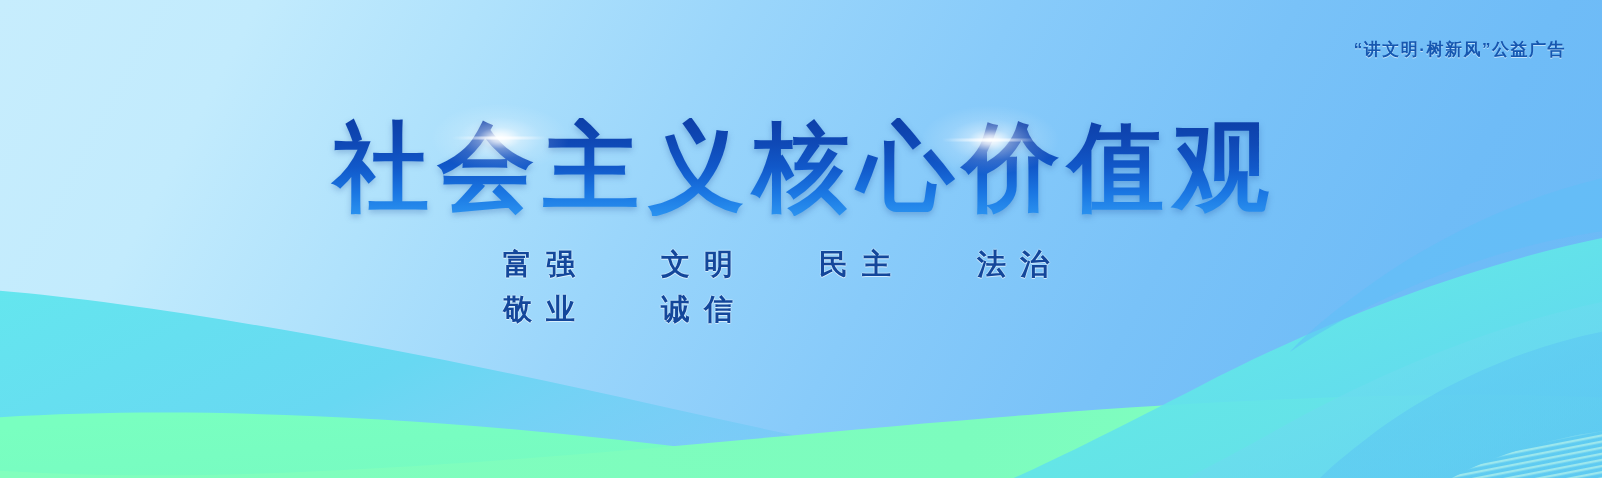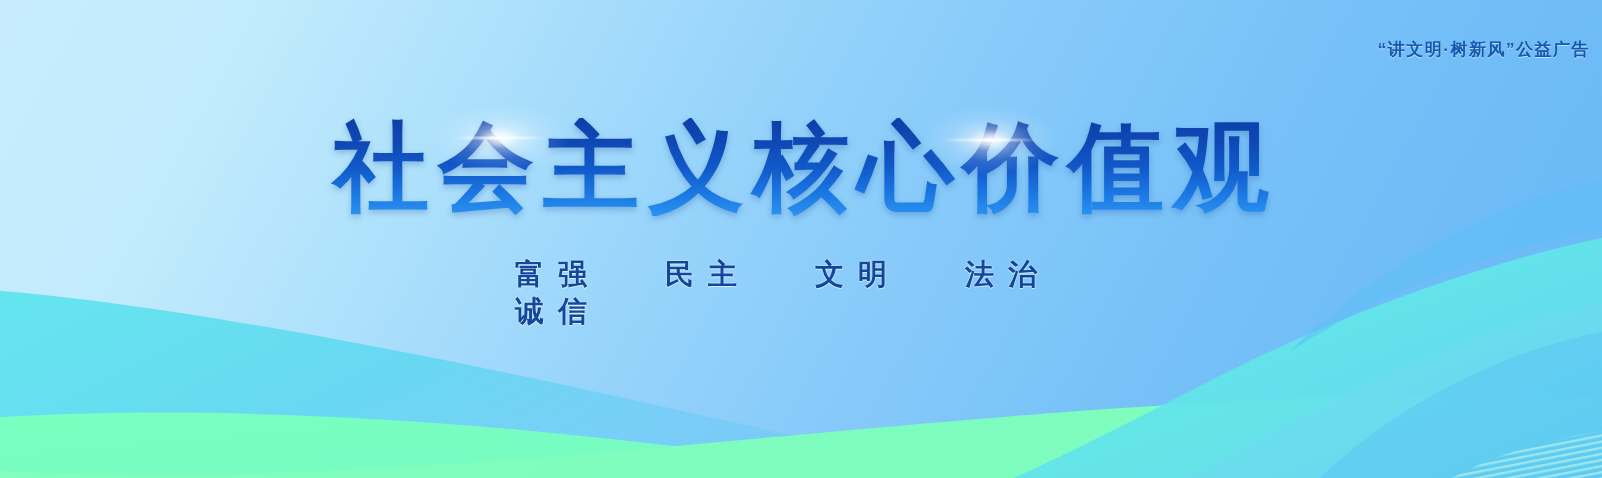--- a/index.html
+++ b/index.html
@@ -33,21 +33,21 @@
     inset: 0;
     width: 100%;
     height: 100%;
     display: block;
   }
 
   
   .tagline {
     position: absolute;
     top: 38px;
-    right: 12px;
+    right: 36px;
     font-size: 17px;
     font-weight: 700;
     letter-spacing: 1.5px;
     color: #1657b0;
     white-space: nowrap;
     text-shadow: 0 1px 0 rgba(255,255,255,.55);
   }
 
   
   .headline-wrap {
@@ -106,28 +106,29 @@
         rgba(255,255,255,0) 0%,
         rgba(255,255,255,.9) 50%,
         rgba(255,255,255,0) 100%);
   }
   .sparkle-1 { left: 500px; top: 138px; }
   .sparkle-2 { left: 990px; top: 140px; }
 
   
   .values {
     position: absolute;
-    top: 256px;
+    top: 246px;
     left: 50%;
     transform: translateX(-50%);
     display: grid;
     grid-template-columns: repeat(4, 150px);
     grid-auto-rows: 37px;
     column-gap: 0;
     row-gap: 0;
+    gap: 8px;
   }
   .value-cell {
     display: flex;
     align-items: center;
     justify-content: flex-start;
     font-size: 29px;
     font-weight: 700;
     letter-spacing: 14px;
     text-indent: 14px;
     color: #13479b;
@@ -211,21 +212,22 @@
 
   <div class="headline-wrap">
     <div class="headline">社会主义核心价值观</div>
   </div>
 
   <div class="sparkle sparkle-1"></div>
   <div class="sparkle sparkle-2"></div>
 
   <div class="values">
     <div class="value-cell">富强</div>
+    <div class="value-cell">文明</div>
     <div class="value-cell">民主</div>
-    <div class="value-cell">文明</div>
 
     <div class="value-cell">法治</div>
 
+    <div class="value-cell">敬业</div>
     <div class="value-cell">诚信</div>
   </div>
 
 </div>
 
 </body></html>

